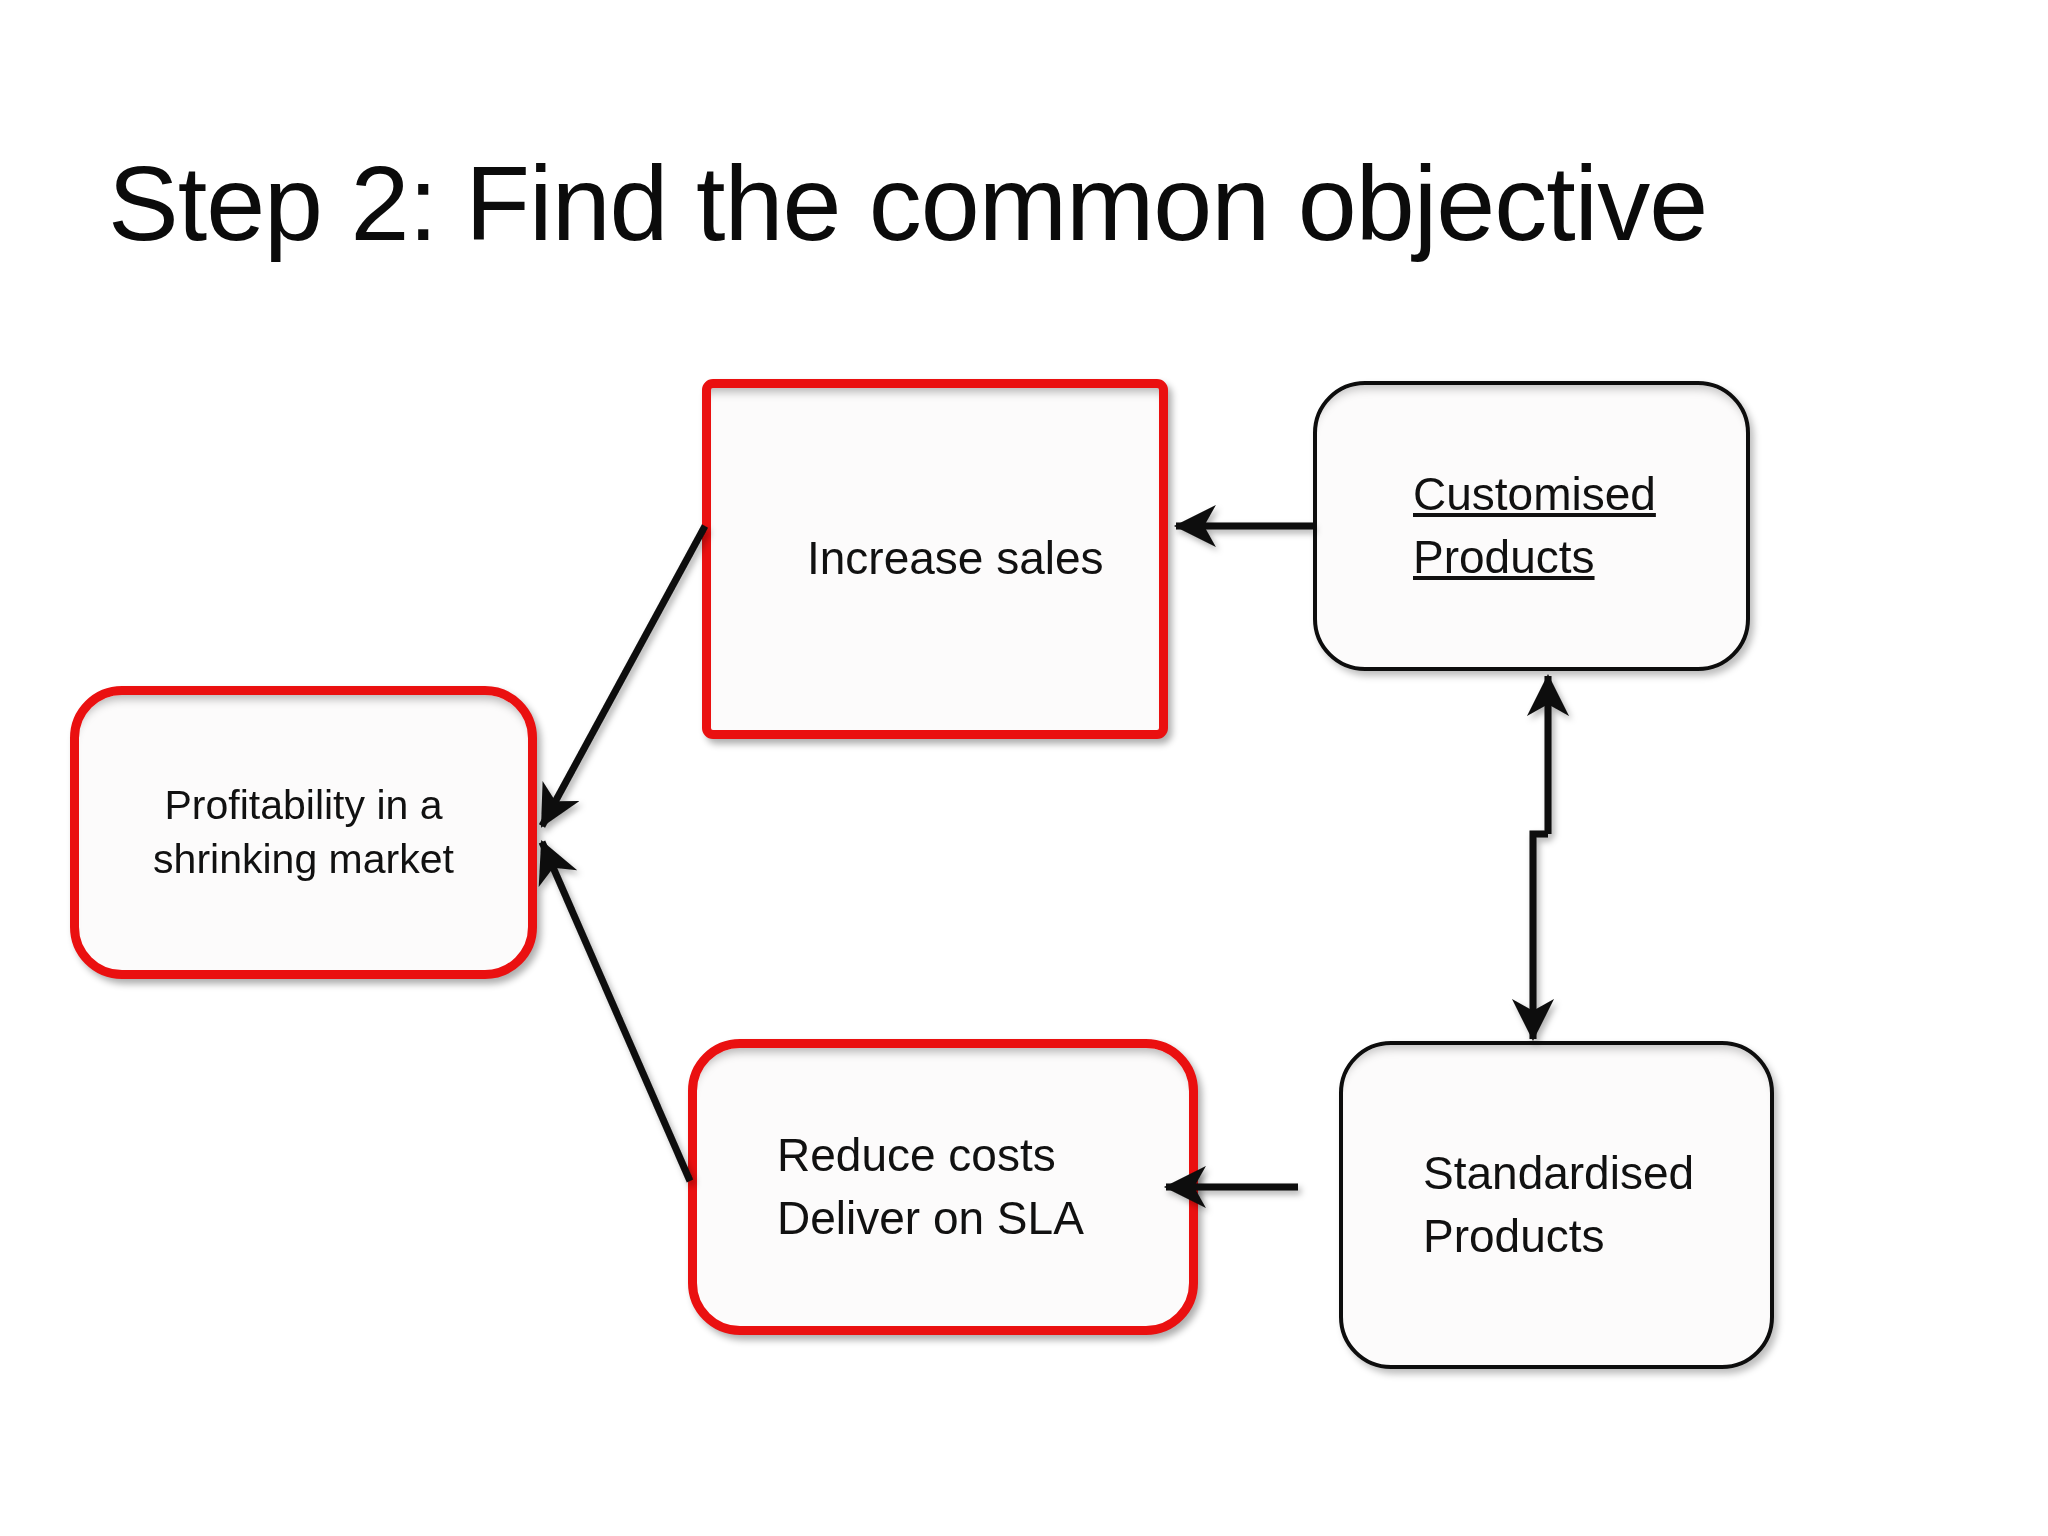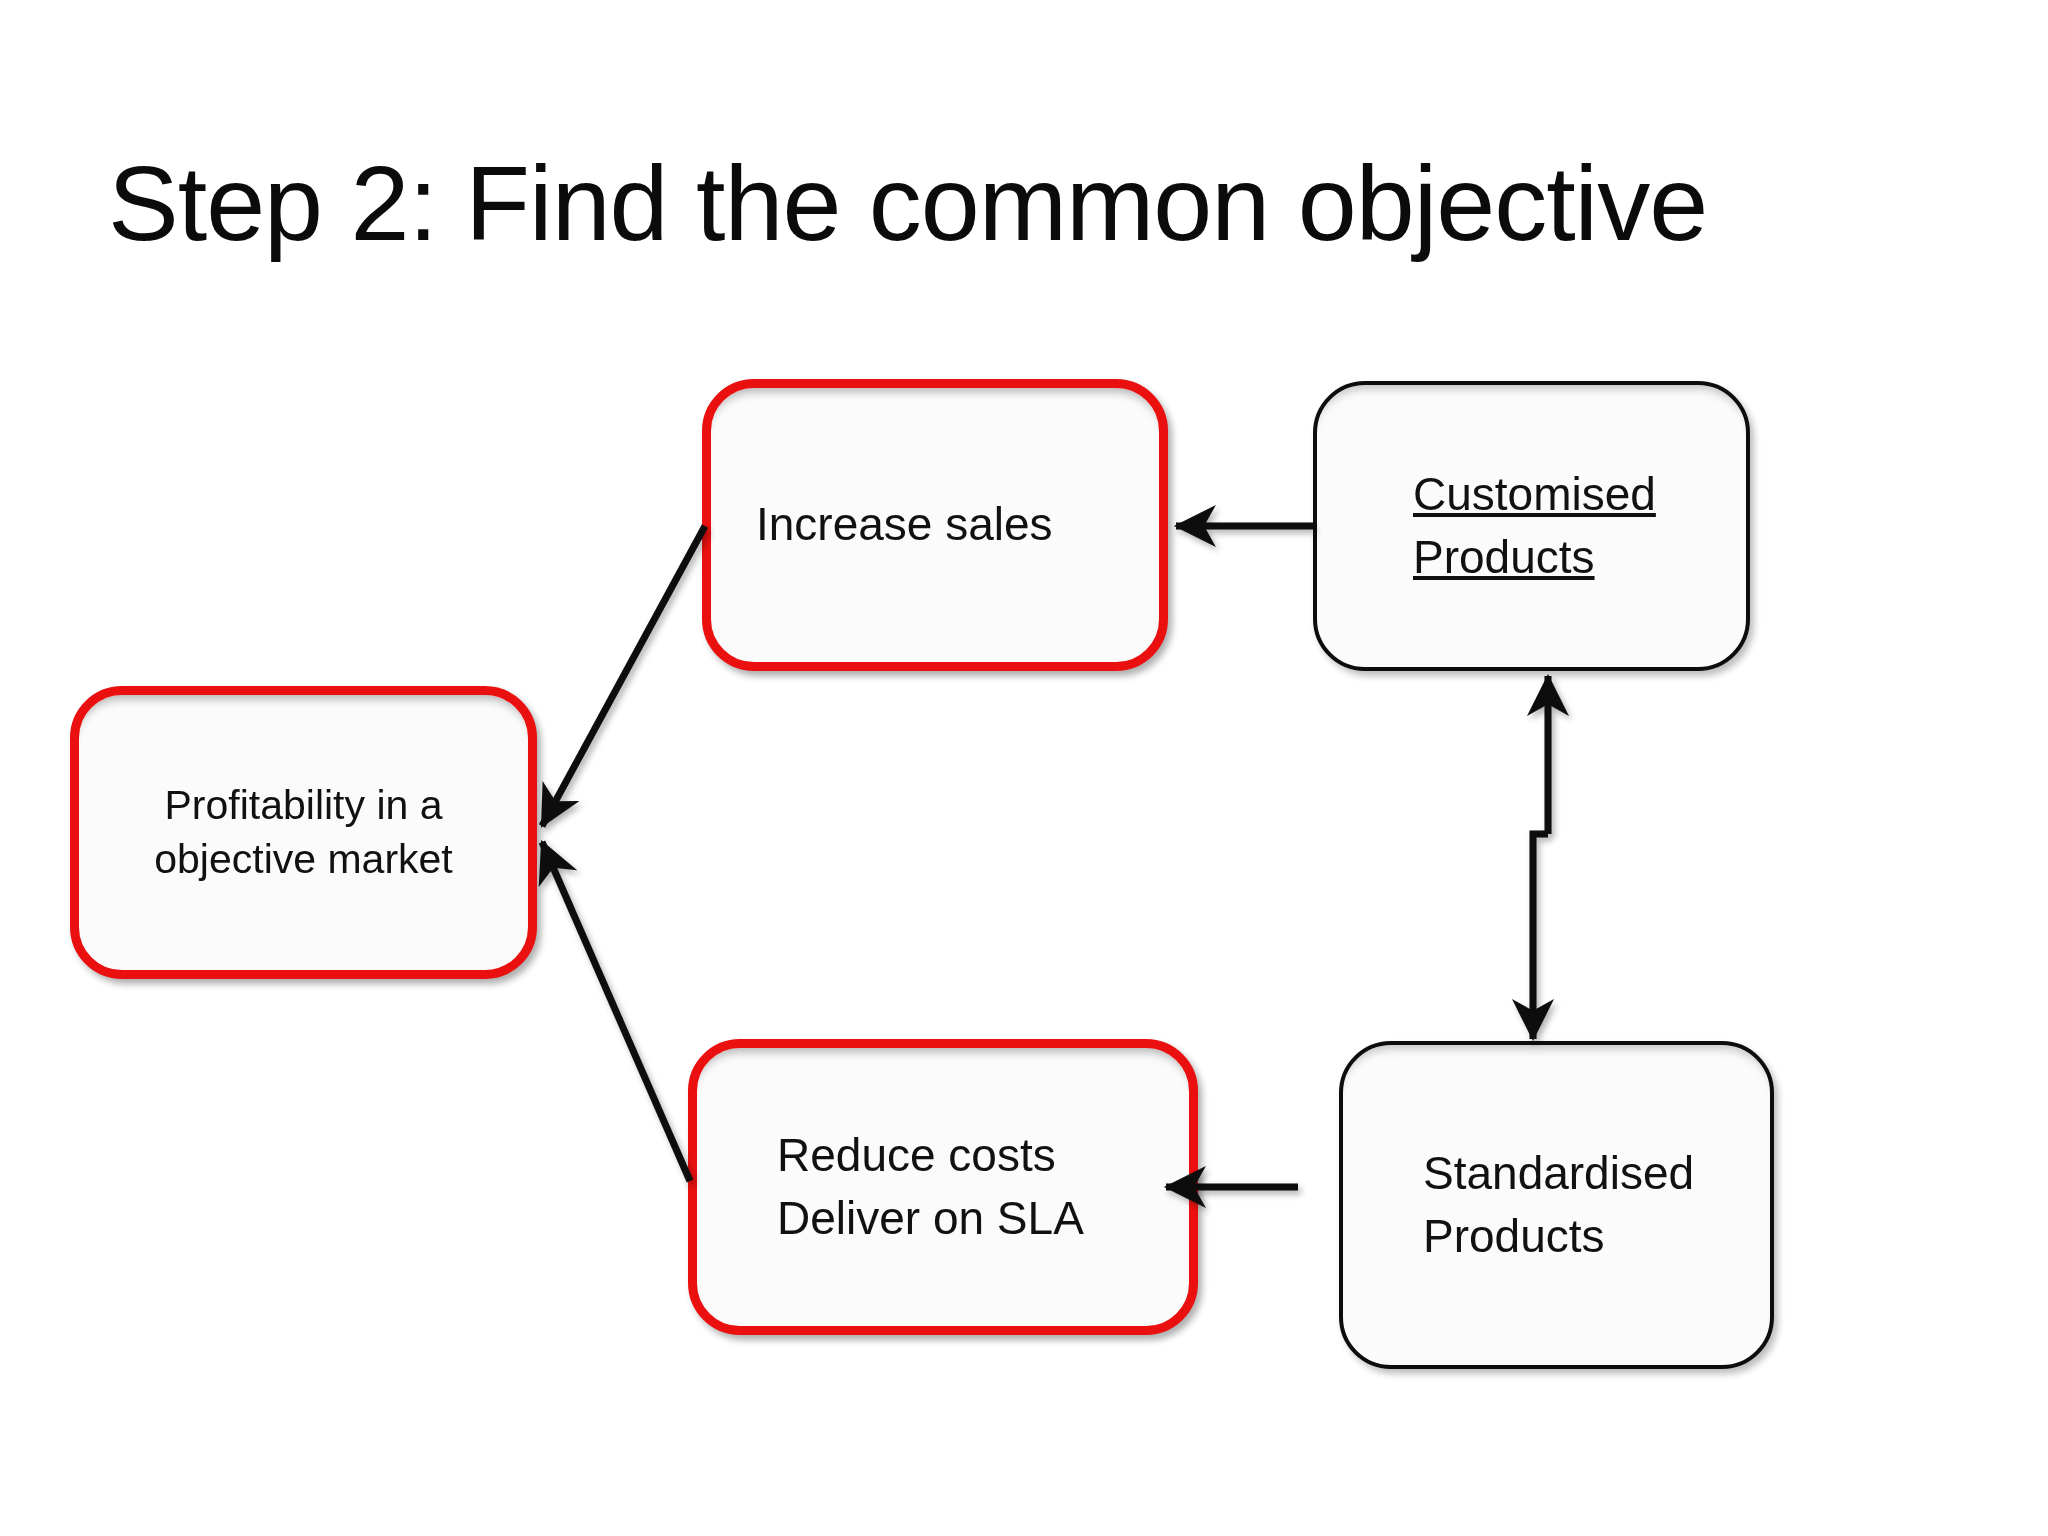--- a/index.html
+++ b/index.html
@@ -39,21 +39,21 @@
   }
   .node .label{display:block;}
   .node.red{
     border:9px solid var(--accent-red);
     box-shadow:4px 5px 7px rgba(0,0,0,0.32), inset 0 11px 10px -7px rgba(0,0,0,0.28);
   }
   .node.black{
     border:4px solid var(--line-black);
     box-shadow:4px 5px 7px rgba(0,0,0,0.26), inset 0 11px 10px -7px rgba(0,0,0,0.22);
   }
-  .node-increase{left:702px;top:363px;width:466px;height:292px;padding-left:45px;}
+  .node-increase{left:702px;top:363px;width:466px;height:360px;padding-left:96px;border-radius:11px;}
   .node-customised{left:1313px;top:365px;width:437px;height:290px;padding-left:96px;text-decoration:underline;}
   .node-profitability{
     left:70px;top:670px;width:467px;height:293px;
     justify-content:center;text-align:center;
     font-weight:normal;font-size:41px;line-height:1.3;
   }
   .node-reduce{left:688px;top:1023px;width:510px;height:296px;padding-left:80px;}
   .node-standardised{left:1339px;top:1025px;width:435px;height:328px;padding-left:80px;}
   .connector-layer{
     position:absolute;left:0;top:0;width:2048px;height:1536px;
@@ -86,21 +86,21 @@
   <div class="node black node-customised">
     <div>
       <span class="label">Customised</span>
       <span class="label">Products</span>
     </div>
   </div>
 
   <div class="node red node-profitability">
     <div>
       <span class="label">Profitability in a</span>
-      <span class="label">objective market</span>
+      <span class="label">shrinking market</span>
     </div>
   </div>
 
   <div class="node red node-reduce">
     <div>
       <span class="label">Reduce costs</span>
       <span class="label">Deliver on SLA</span>
     </div>
   </div>
 

